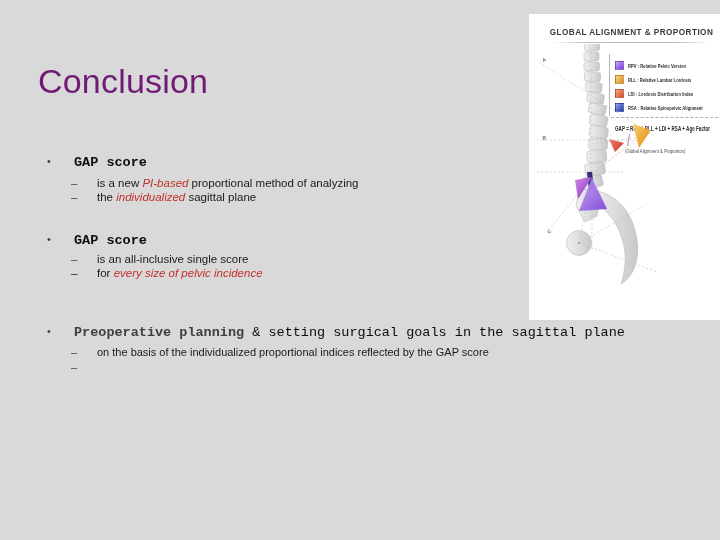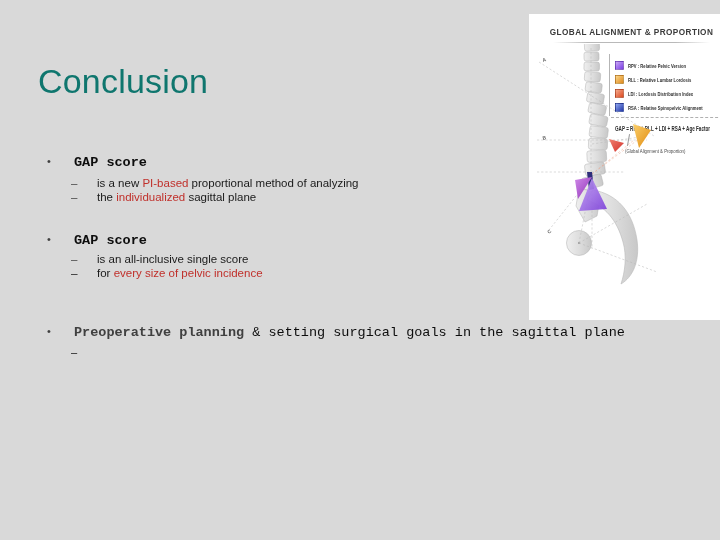--- a/index.html
+++ b/index.html
@@ -16,21 +16,21 @@
     overflow: hidden;
   }
 
   
   #slide-title {
     position: absolute;
     left: 38px;
     top: 60px;
     font-size: 34px;
     line-height: 42px;
-    color: #0f766e;
+    color: #701a75;
     font-weight: 400;
     letter-spacing: 0.2px;
     white-space: nowrap;
   }
 
   
   .bullet-l1 {
     position: absolute;
     font-size: 13.5px;
     line-height: 17px;
@@ -66,21 +66,21 @@
     white-space: nowrap;
     padding-left: 29px;
     font-weight: 400;
   }
   .sub-item .dash {
     position: absolute;
     left: 3px;
     top: 0;
     color: #3f3f3f;
   }
-  .accent-red { color: #c0302b; }
+  .accent-red { color: #c0302b; font-style: italic; }
   .accent-red-bold { color: #404040; font-weight: 700; }
 
   
   #bullet-3 { font-size: 13.5px; }
   #sub-list-3 .sub-item { font-size: 11px; line-height: 14.5px; }
 
   
   #figure-panel {
     position: absolute;
     left: 489px;
@@ -234,20 +234,21 @@
     </li>
   </ul>
 
   <div class="bullet-l1" id="bullet-3" style="left:47px; top:323px;">
     <span class="marker">•</span>
     <span class="l1-text"><span class="accent-red-bold">Preoperative planning</span><span style="font-weight:400;"> &amp; setting surgical goals in the sagittal plane</span></span>
   </div>
   <ul class="sub-list" id="sub-list-3" style="left:68px; top:345px;">
     <li class="sub-item">
       <span class="dash">–</span>
+      <span>on the basis of the individualized proportional indices reflected by the GAP score</span>
     </li>
     <li class="sub-item">
       <span class="dash">–</span>
     </li>
   </ul>
 
   <div id="figure-panel">
 
     <div id="figure-title">GLOBAL ALIGNMENT &amp; PROPORTION</div>
     <div id="figure-title-rule"></div>

